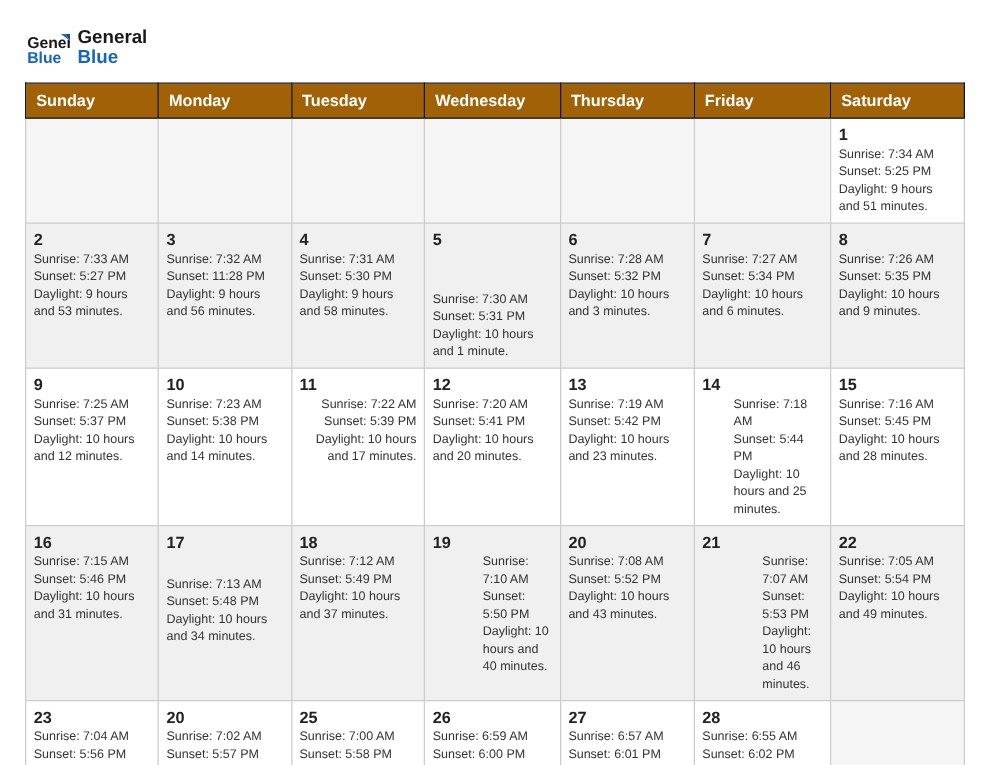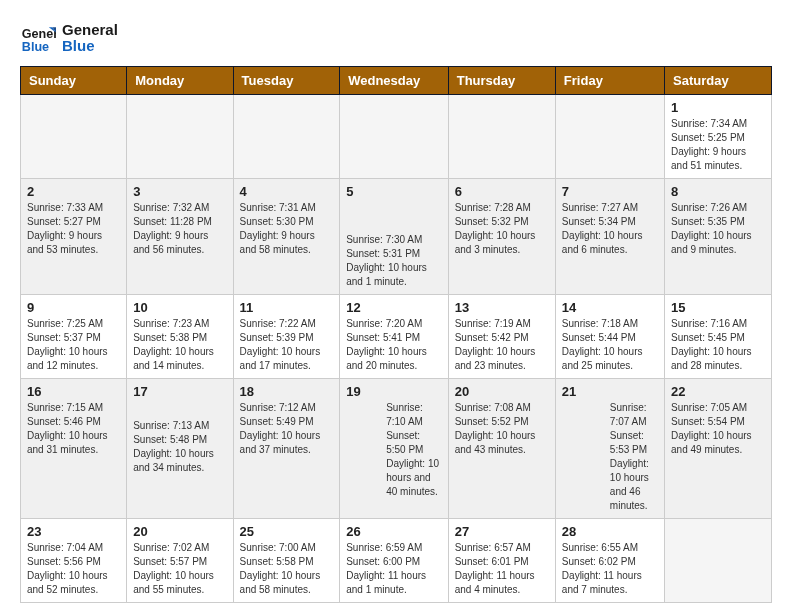--- a/index.html
+++ b/index.html
@@ -180,39 +180,39 @@
 Daylight: 10 hours and 12 minutes.</div>
         </td>
         <td>
           <span class="day-num">10</span>
           <div class="day-info" style="white-space: pre-line;">Sunrise: 7:23 AM
 Sunset: 5:38 PM
 Daylight: 10 hours and 14 minutes.</div>
         </td>
         <td>
           <span class="day-num">11</span>
-          <div class="day-info" style="white-space: pre-line;">Sunrise: 7:22 AM
+          <div class="day-info" style="white-space: pre-line; text-align: right;">Sunrise: 7:22 AM
 Sunset: 5:39 PM
 Daylight: 10 hours and 17 minutes.</div>
         </td>
         <td>
           <span class="day-num">12</span>
           <div class="day-info" style="white-space: pre-line;">Sunrise: 7:20 AM
 Sunset: 5:41 PM
 Daylight: 10 hours and 20 minutes.</div>
         </td>
         <td>
           <span class="day-num">13</span>
           <div class="day-info" style="white-space: pre-line;">Sunrise: 7:19 AM
 Sunset: 5:42 PM
 Daylight: 10 hours and 23 minutes.</div>
         </td>
         <td>
           <span class="day-num">14</span>
-          <div class="day-info" style="white-space: pre-line;">Sunrise: 7:18 AM
+          <div class="day-info" style="white-space: pre-line; margin-left: 25px;">Sunrise: 7:18 AM
 Sunset: 5:44 PM
 Daylight: 10 hours and 25 minutes.</div>
         </td>
         <td>
           <span class="day-num">15</span>
           <div class="day-info" style="white-space: pre-line;">Sunrise: 7:16 AM
 Sunset: 5:45 PM
 Daylight: 10 hours and 28 minutes.</div>
         </td>
       </tr>

